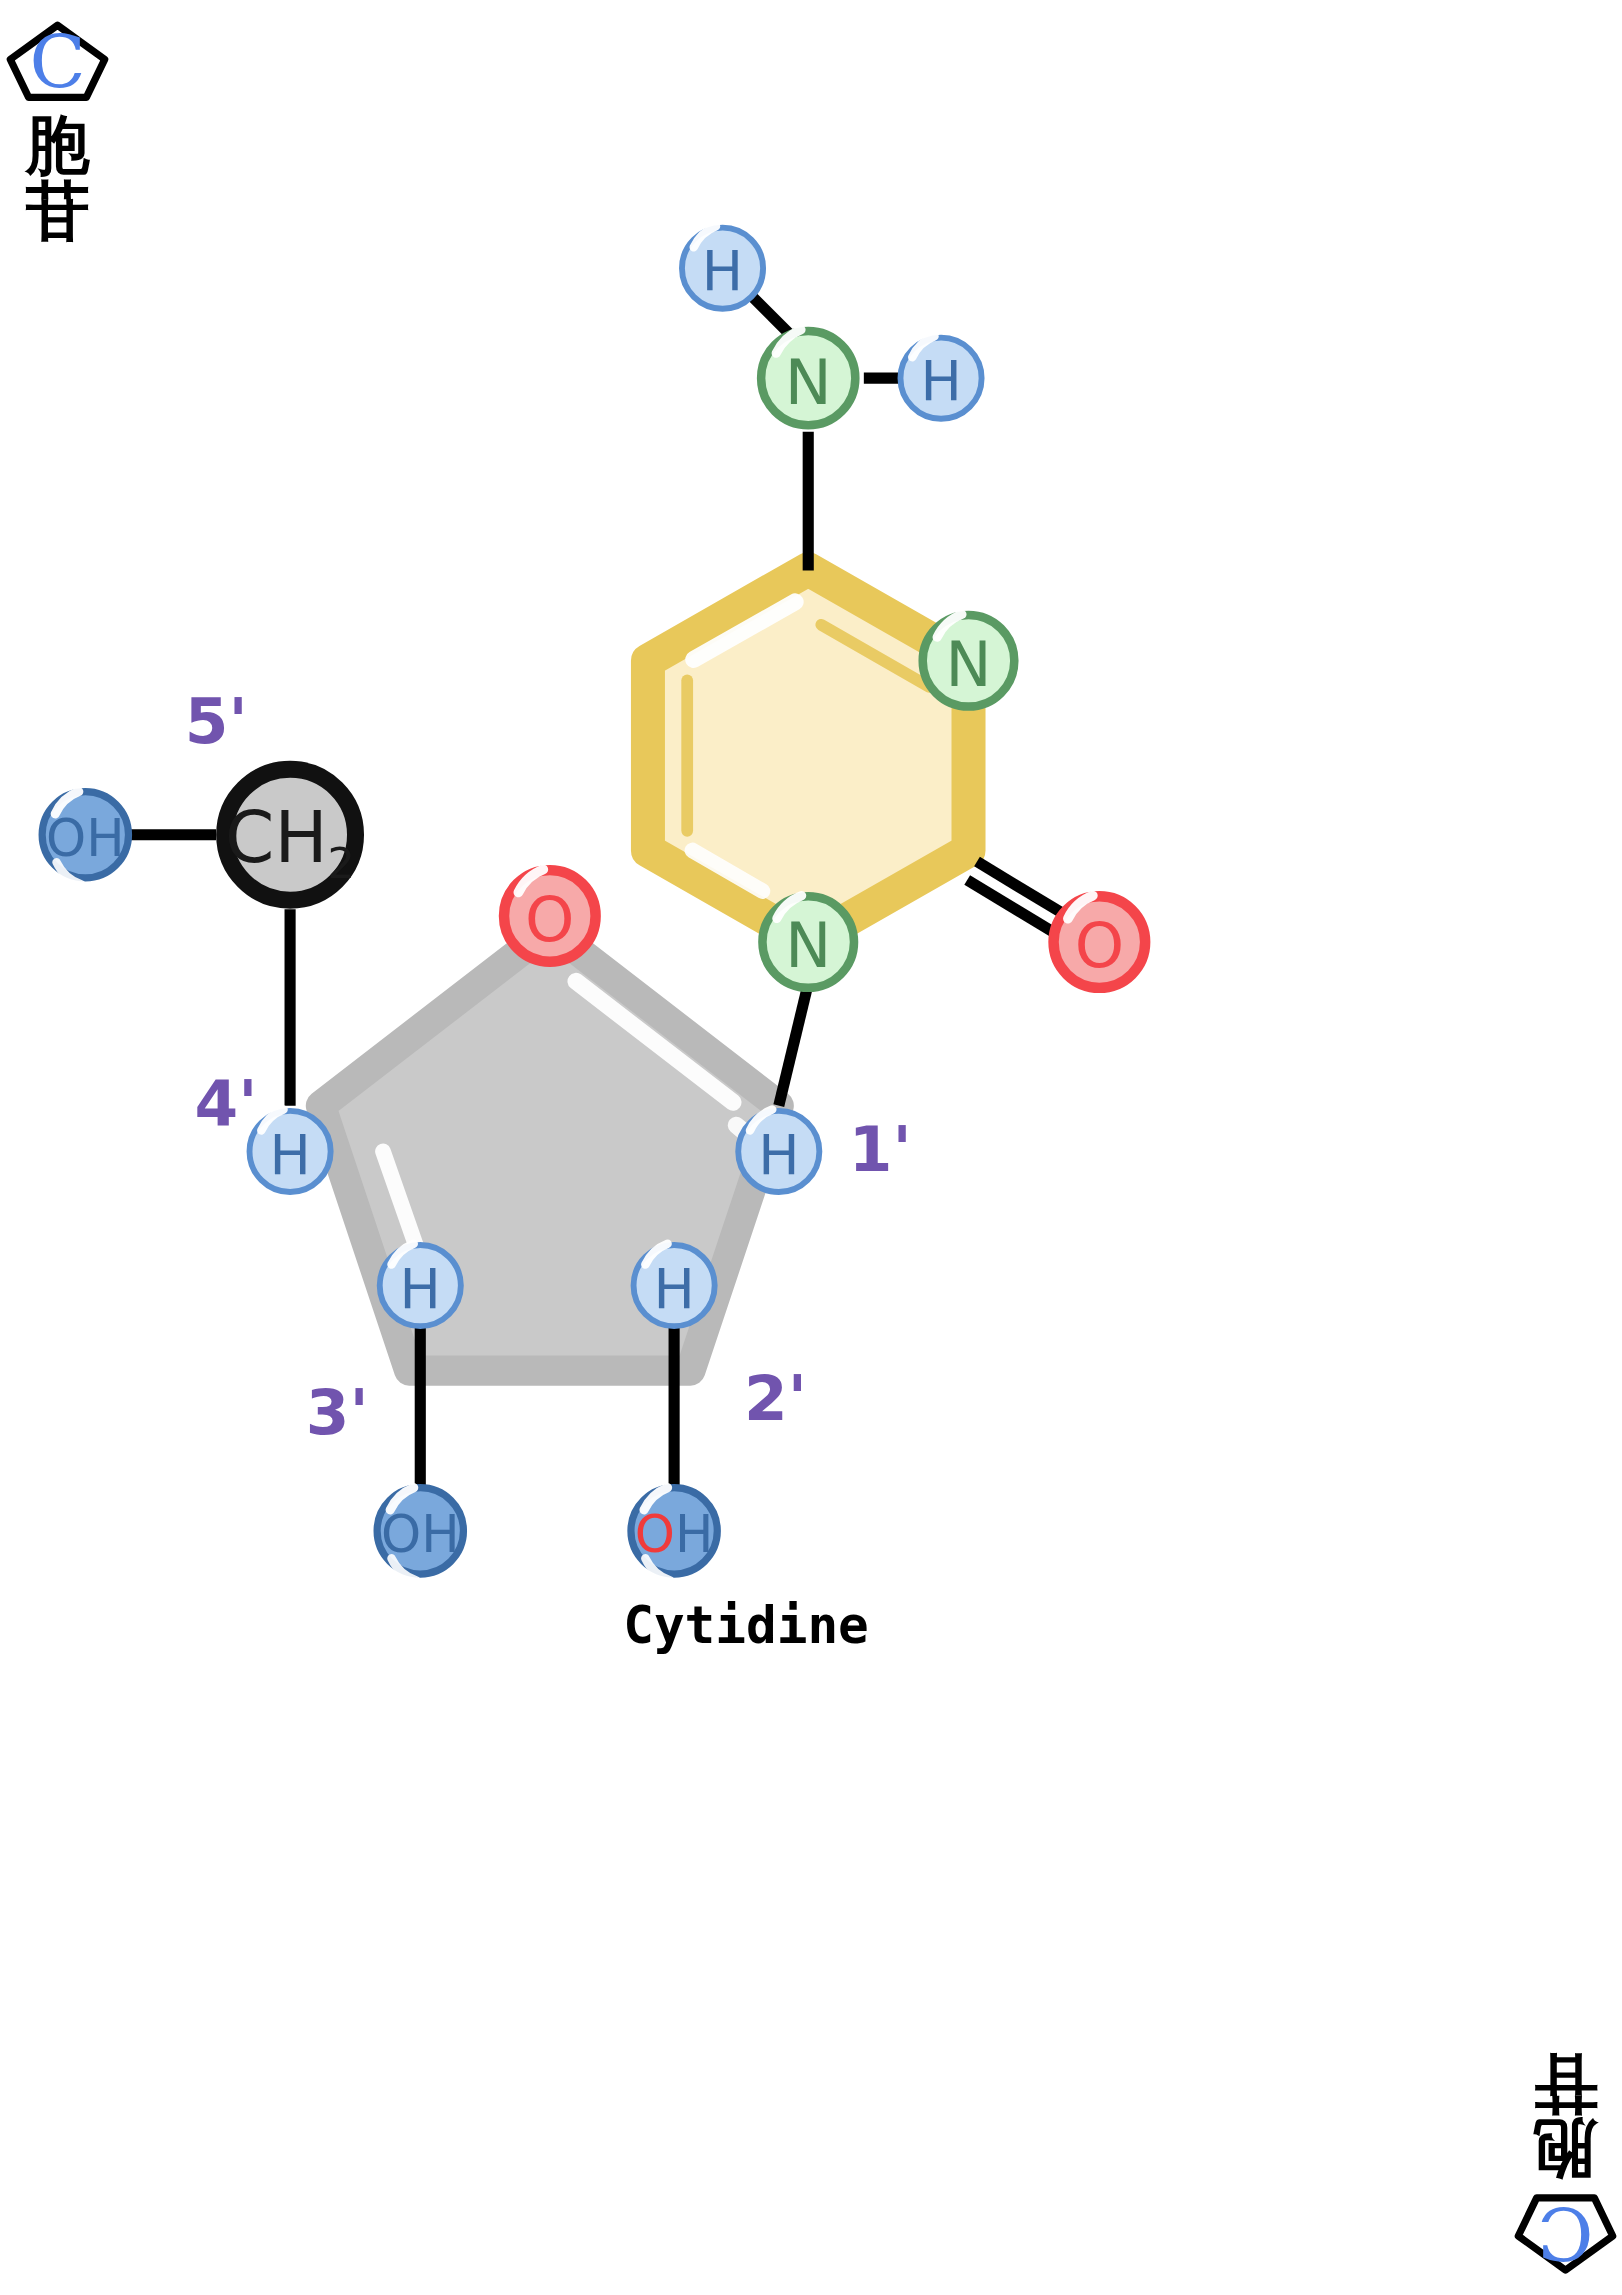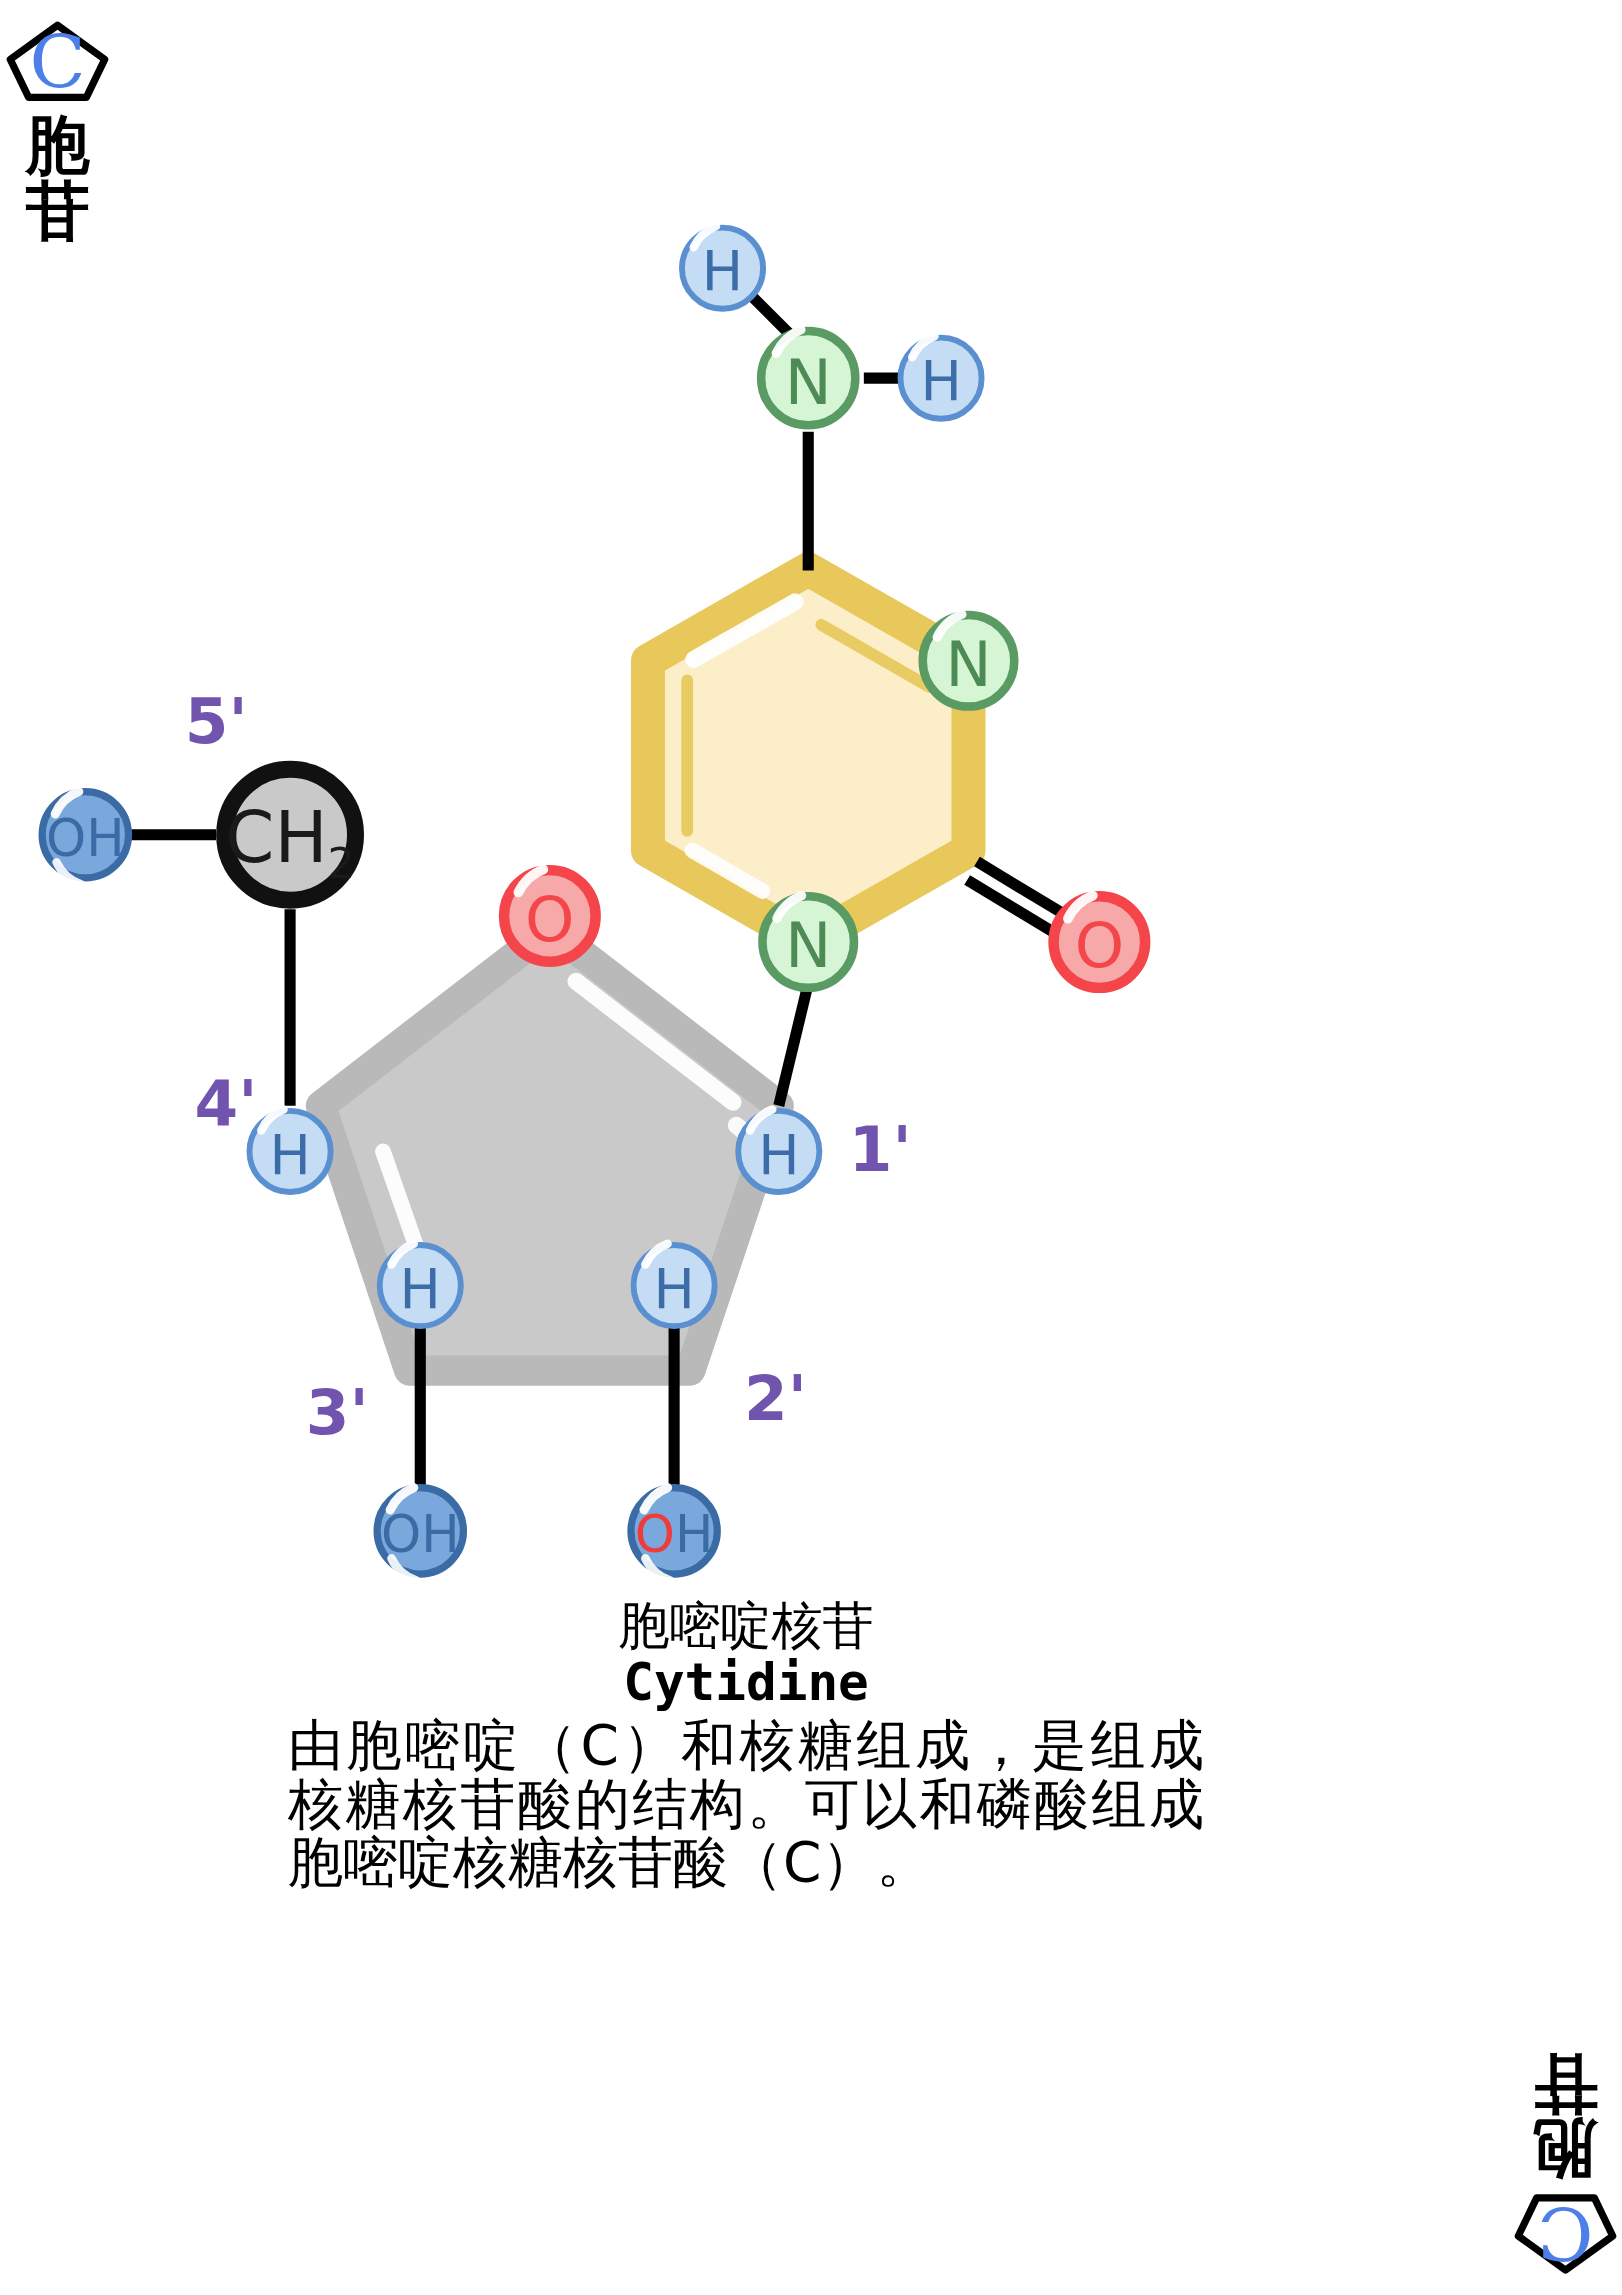--- a/index.html
+++ b/index.html
@@ -211,23 +211,21 @@
     <g font-family="'DejaVu Sans','Liberation Sans',sans-serif" font-weight="bold" fill="#7154ae" font-size="96">
       <text x="330" y="1135" text-anchor="middle">5'</text>
       <text x="345" y="1720" text-anchor="middle">4'</text>
       <text x="1345" y="1790" text-anchor="middle">1'</text>
       <text x="515" y="2192" text-anchor="middle">3'</text>
       <text x="1185" y="2170" text-anchor="middle">2'</text>
     </g>
   </svg>
 
   <div class="caption" style="left:288px;top:1597px;width:1047px;">
-    <div class="cap-title no-sel" style="width:916px;">胞嘧啶核苷</div>
     <div class="cap-en no-sel" style="width:916px;font-weight:bold;">Cytidine</div>
-    <div class="cap-desc no-sel" style="margin-top:5.2px;">由胞嘧啶（C）和核糖组成，是组成核糖核苷酸的结构。可以和磷酸组成胞嘧啶核糖核苷酸（C）。</div>
   </div>
 
   <div class="badge" style="right:5.2px;bottom:19.6px;transform:rotate(180deg);transform-origin:center;">
     <svg class="pent-svg no-sel" width="105" height="82" viewBox="0 0 160 125">
       <polygon points="80,8 152,60 124,118 36,118 8,60" fill="#ffffff" stroke="#000000" stroke-width="11" stroke-linejoin="round"></polygon>
       <text x="80" y="104" text-anchor="middle" font-family="'DejaVu Serif','Liberation Serif',serif" font-size="112" fill="#4d7fe8">C</text>
     </svg>
     <div class="badge-chars no-sel" style="width:105px;font-size:64px;margin-top:11.8px;">
       <div>胞</div>
       <div>苷</div>

